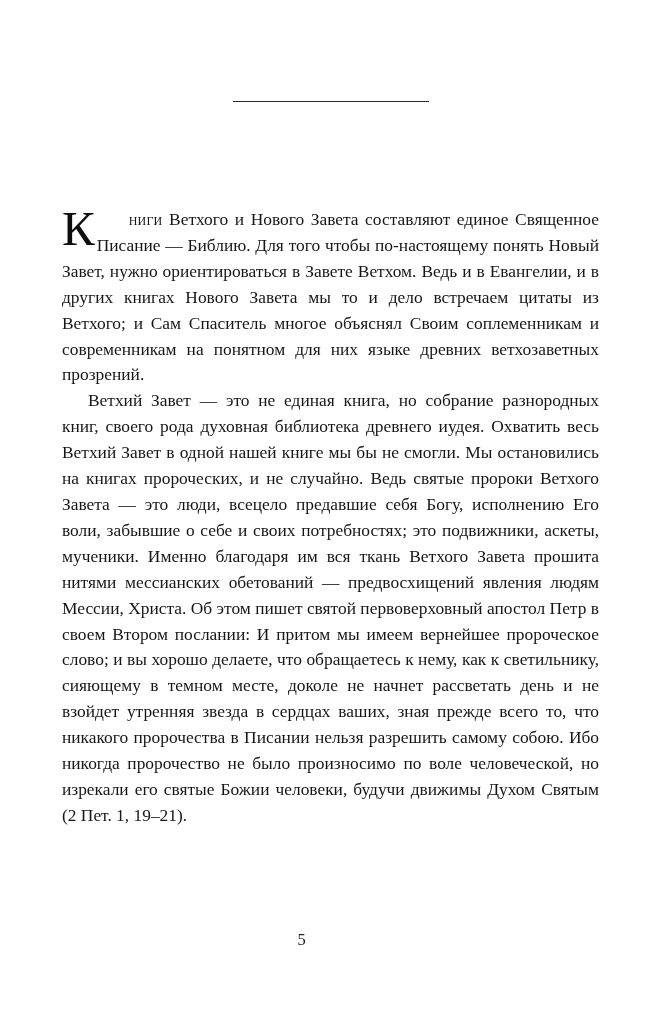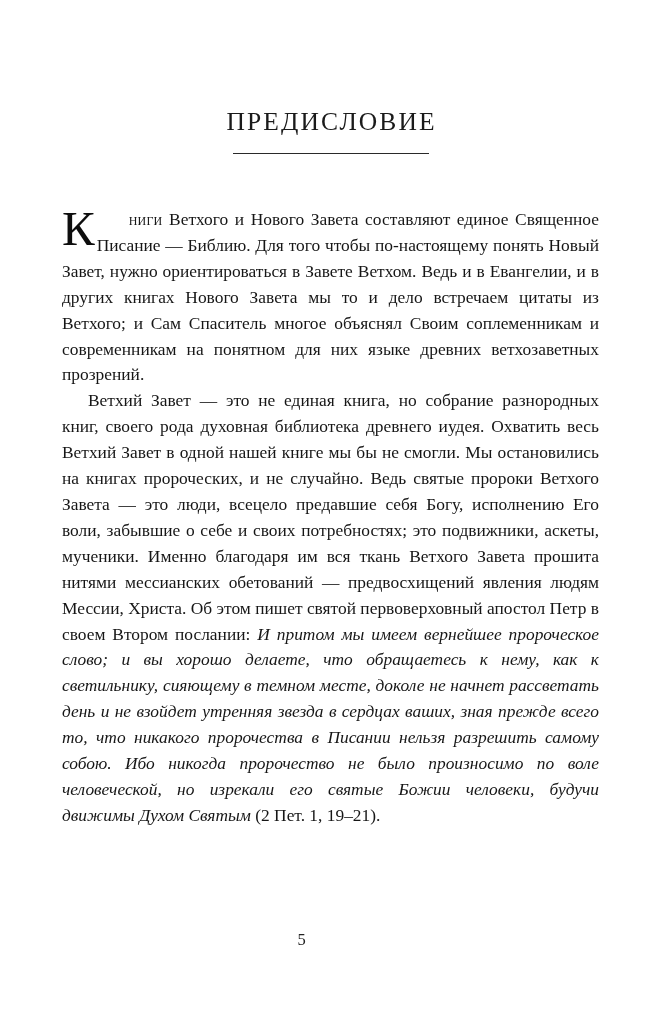--- a/index.html
+++ b/index.html
@@ -81,21 +81,20 @@
     font-family: "Liberation Serif", "DejaVu Serif", serif;
   }
   .smallcaps {
     font-variant: small-caps;
     text-transform: lowercase;
     letter-spacing: 0.2px;
     margin-left: 32px;
   }
 
   .quote-italic {
-    font-style: italic;
   }
 
   
   .folio {
     position: absolute;
     top: 932px;
     left: 0;
     width: 661px;
     text-align: center;
     font-size: 16.5px;
@@ -106,21 +105,20 @@
     position: relative;
     left: -29px;
   }
 </style>
 </head>
 <body>
 
 <div class="page">
 
   <div class="title-block">
-    <h1 class="chapter-title">ПРЕДИСЛОВИЕ</h1>
     <div class="title-rule"></div>
   </div>
 
   <div class="textblock">
 
     <p class="para"><span class="dropcap">К</span><span class="smallcaps">НИГИ</span><span> Ветхого и Нового Завета составляют единое Священное Писание — Библию. Для того чтобы по-настоящему понять Новый Завет, нужно ориентироваться в Завете Ветхом. Ведь и в Евангелии, и в других книгах Нового Завета мы то и дело встречаем цитаты из Ветхого; и Сам Спаситель многое объяснял Своим соплеменникам и современникам на понятном для них языке древних ветхозаветных прозрений.</span></p>
 
     <p class="para"><span>Ветхий Завет — это не единая книга, но собрание разнородных книг, своего рода духовная библиотека древнего иудея. Охватить весь Ветхий Завет в одной нашей книге мы бы не смогли. Мы остановились на книгах пророческих, и не случайно. Ведь святые пророки Ветхого Завета — это люди, всецело предавшие себя Богу, исполнению Его воли, забывшие о себе и своих потребностях; это подвижники, аскеты, мученики. Именно благодаря им вся ткань Ветхого Завета прошита нитями мессианских обетований — предвосхищений явления людям Мессии, Христа. Об этом пишет святой первоверховный апостол Петр в своем Втором послании: </span><span class="quote-italic">И притом мы имеем вернейшее пророческое слово; и вы хорошо делаете, что обращаетесь к нему, как к светильнику, сияющему в темном месте, доколе не начнет рассветать день и не взойдет утренняя звезда в сердцах ваших, зная прежде всего то, что никакого пророчества в Писании нельзя разрешить самому собою. Ибо никогда пророчество не было произносимо по воле человеческой, но изрекали его святые Божии человеки, будучи движимы Духом Святым</span><span> (2 Пет. 1, 19–21).</span></p>
 
   </div>

